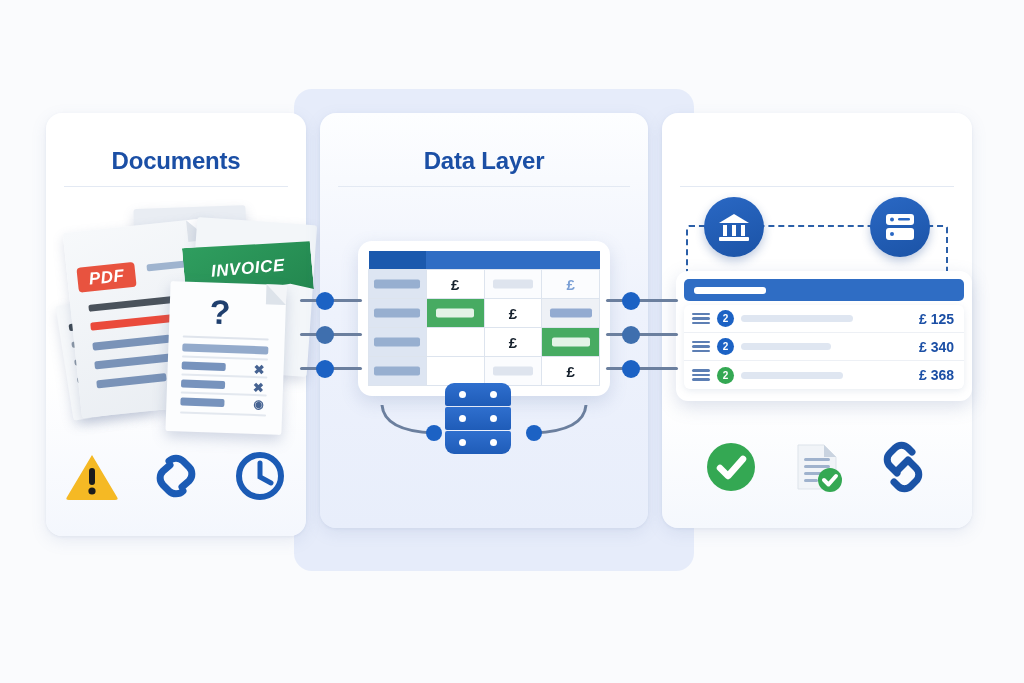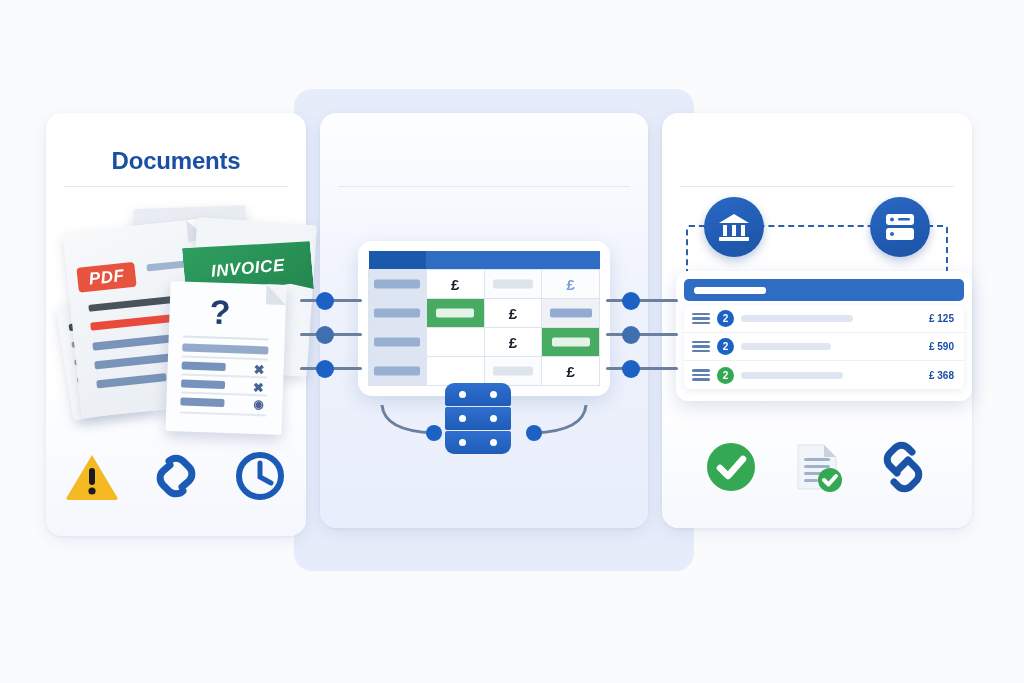--- a/index.html
+++ b/index.html
@@ -223,21 +223,21 @@
   }
   .list-row:last-child { border-bottom: none; }
   .row-lines { display: flex; flex-direction: column; gap: 2px; width: 18px; }
   .row-lines i { display: block; height: 2.6px; border-radius: 2px; background: #5d7fb4; }
   .row-badge {
     width: 17px; height: 17px; border-radius: 50%;
     display: flex; align-items: center; justify-content: center;
     color: #fff; font-size: 10px; font-weight: bold;
   }
   .row-ph { height: 7px; border-radius: 4px; background: #dfe6f1; }
-  .row-amt { margin-left: auto; font-size: 10px; font-weight: bold; color: #1b4fa5; }
+  .row-amt { margin-left: auto; font-size: 14px; font-weight: bold; color: #1b4fa5; }
 
   .nowrap { white-space: nowrap; }
 </style>
 </head>
 <body>
 
 <div class="stage">
 
   <div class="mid-wrap"></div>
 
@@ -311,20 +311,21 @@
         <svg width="56" height="52" viewBox="0 0 56 52">
           <circle cx="28" cy="26" r="21" fill="none" stroke="#1b5bb5" stroke-width="6"></circle>
           <path d="M28 13 L28 27 L39 33" fill="none" stroke="#1b5bb5" stroke-width="5" stroke-linecap="round"></path>
           <circle cx="28" cy="26" r="2" fill="#1b5bb5"></circle>
         </svg>
       </div>
     </div>
   </div>
 
   <div class="panel panel-mid">
+    <div class="panel-title">Data Layer</div>
     <div class="panel-rule"></div>
 
     <div class="sheet">
       <table class="grid">
         <tbody id="grid-body">
             <tr class="head">
               <td class="h-dark"></td>
               <td class="h-mid"></td>
               <td class="h-mid"></td>
               <td class="h-mid"></td>
@@ -449,21 +450,21 @@
             <span class="row-amt nowrap">£ 125</span>
           </div>
           <div class="list-row">
             <span class="row-lines">
               <i></i>
               <i></i>
               <i></i>
             </span>
             <span class="row-badge" style="background: rgb(28, 98, 196);">2</span>
             <span class="row-ph" style="width: 90px;"></span>
-            <span class="row-amt nowrap">£ 590</span>
+            <span class="row-amt nowrap">£ 340</span>
           </div>
           <div class="list-row">
             <span class="row-lines">
               <i></i>
               <i></i>
               <i></i>
             </span>
             <span class="row-badge" style="background: rgb(52, 168, 83);">2</span>
             <span class="row-ph" style="width: 102px;"></span>
             <span class="row-amt nowrap">£ 368</span>

